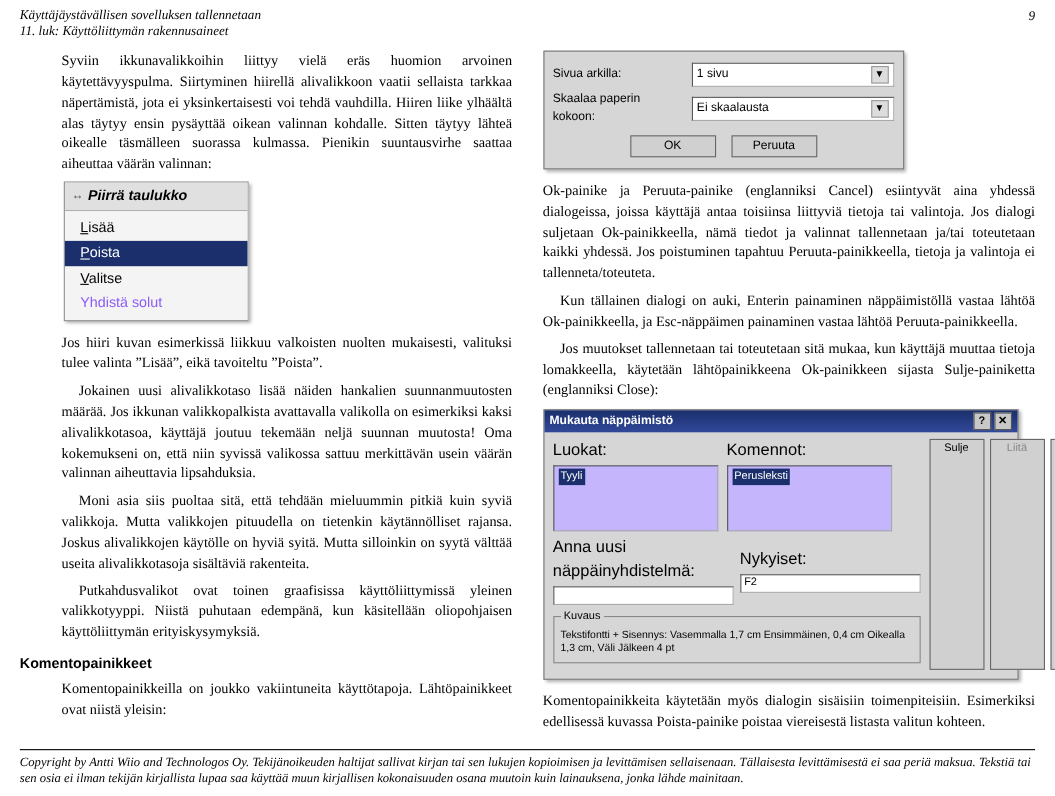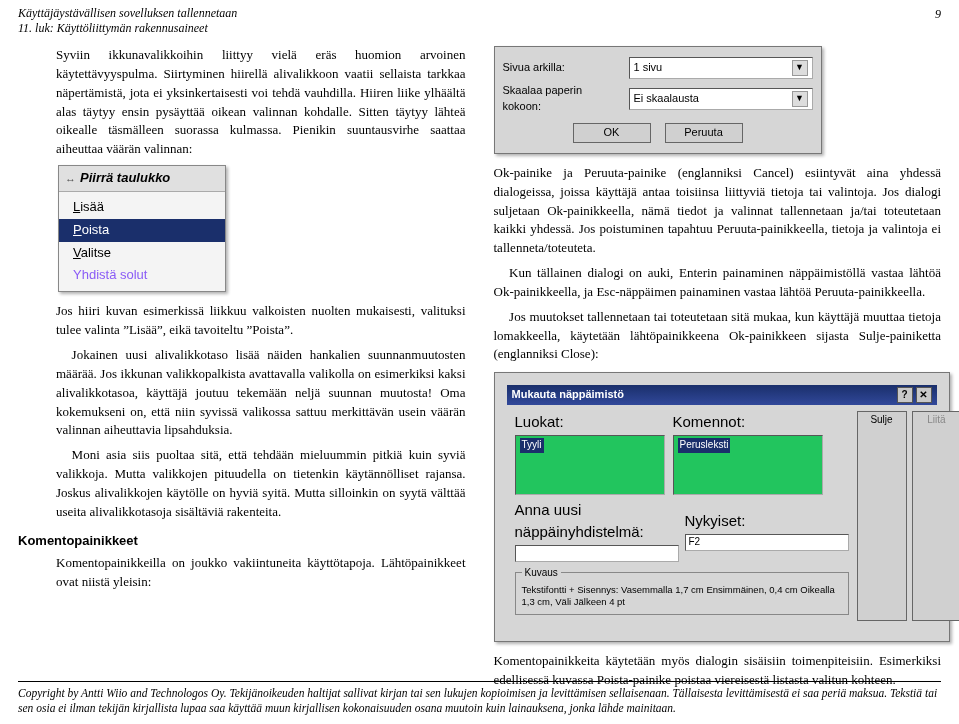--- a/index.html
+++ b/index.html
@@ -129,21 +129,21 @@
   .dlg .title { margin-bottom: 4px; }
   
   .dlg2 {
     font-family: Tahoma, sans-serif;
     font-size: 10px;
     background: #d6d6d6;
     border: 1px solid #777;
     box-shadow: 2px 2px 3px rgba(0,0,0,.3);
     width: 430px;
     margin: 8px 0 10px 0;
-    padding: 12px;
+    padding: 0;
   }
   .dlg2 .tbar {
     background: linear-gradient(#1a2f6b,#31489a);
     color: #fff;
     display: flex; justify-content: space-between;
     padding: 2px 5px;
     font-weight: bold;
     font-size: 11px;
   }
   .dlg2 .tbar .icons { display: flex; gap: 3px; }
@@ -162,21 +162,21 @@
   .dlg2 .main { flex: 1; }
   .dlg2 .side { width: 72px; display: flex; flex-direction: row; gap: 5px; }
   .dlg2 fieldset {
     border: 1px solid #888;
     margin: 0 0 6px 0;
     padding: 4px 6px 6px 6px;
   }
   .dlg2 legend { font-size: 10px; padding: 0 3px; }
   .dlg2 .lists { display: flex; gap: 8px; }
   .dlg2 .list {
-    background: #22c55e;
+    background: #c4b5fd;
     border: 1px inset #aaa;
     width: 140px;
     height: 54px;
     padding: 2px 4px;
     font-size: 10px;
   }
   .dlg2 .list .selrow { background: #1a2f6b; color: #fff; padding: 0 2px; display: inline-block; }
   .dlg2 .label { font-size: 15px; margin-bottom: 2px; }
   .dlg2 .inrow { display: flex; align-items: center; gap: 6px; margin: 4px 0; }
   .dlg2 .inp {
@@ -232,20 +232,21 @@
           <div class="mitem"><span class="ul">L</span>isää</div>
           <div class="mitem sel"><span class="ul">P</span>oista</div>
           <div class="mitem"><span class="ul">V</span>alitse</div>
           <div class="mitem disabled"><span>Yhdistä solut</span></div>
         </div>
       </div>
 
       <p class="indent" style="text-indent:0">Jos hiiri kuvan esimerkissä liikkuu valkoisten nuolten mukaisesti, valituksi tulee valinta ”Lisää”, eikä tavoiteltu ”Poista”.</p>
       <p class="indent">Jokainen uusi alivalikkotaso lisää näiden hankalien suunnanmuutosten määrää. Jos ikkunan valikkopalkista avattavalla valikolla on esimerkiksi kaksi alivalikkotasoa, käyttäjä joutuu tekemään neljä suunnan muutosta! Oma kokemukseni on, että niin syvissä valikossa sattuu merkittävän usein väärän valinnan aiheuttavia lipsahduksia.</p>
       <p class="indent">Moni asia siis puoltaa sitä, että tehdään mieluummin pitkiä kuin syviä valikkoja. Mutta valikkojen pituudella on tietenkin käytännölliset rajansa. Joskus alivalikkojen käytölle on hyviä syitä. Mutta silloinkin on syytä välttää useita alivalikkotasoja sisältäviä rakenteita.</p>
+      <p class="indent">Putkahdusvalikot ovat toinen graafisissa käyttöliittymissä yleinen valikkotyyppi. Niistä puhutaan edempänä, kun käsitellään oliopohjaisen käyttöliittymän erityiskysymyksiä.</p>
 
       <h4>Komentopainikkeet</h4>
       <p class="indent" style="text-indent:0">Komentopainikkeilla on joukko vakiintuneita käyttötapoja. Lähtöpainikkeet ovat niistä yleisin:</p>
     </div>
 
     <div class="col">
 
       <div class="dlg">
         <div class="row">
           <span class="lbl">Sivua arkilla:</span>

